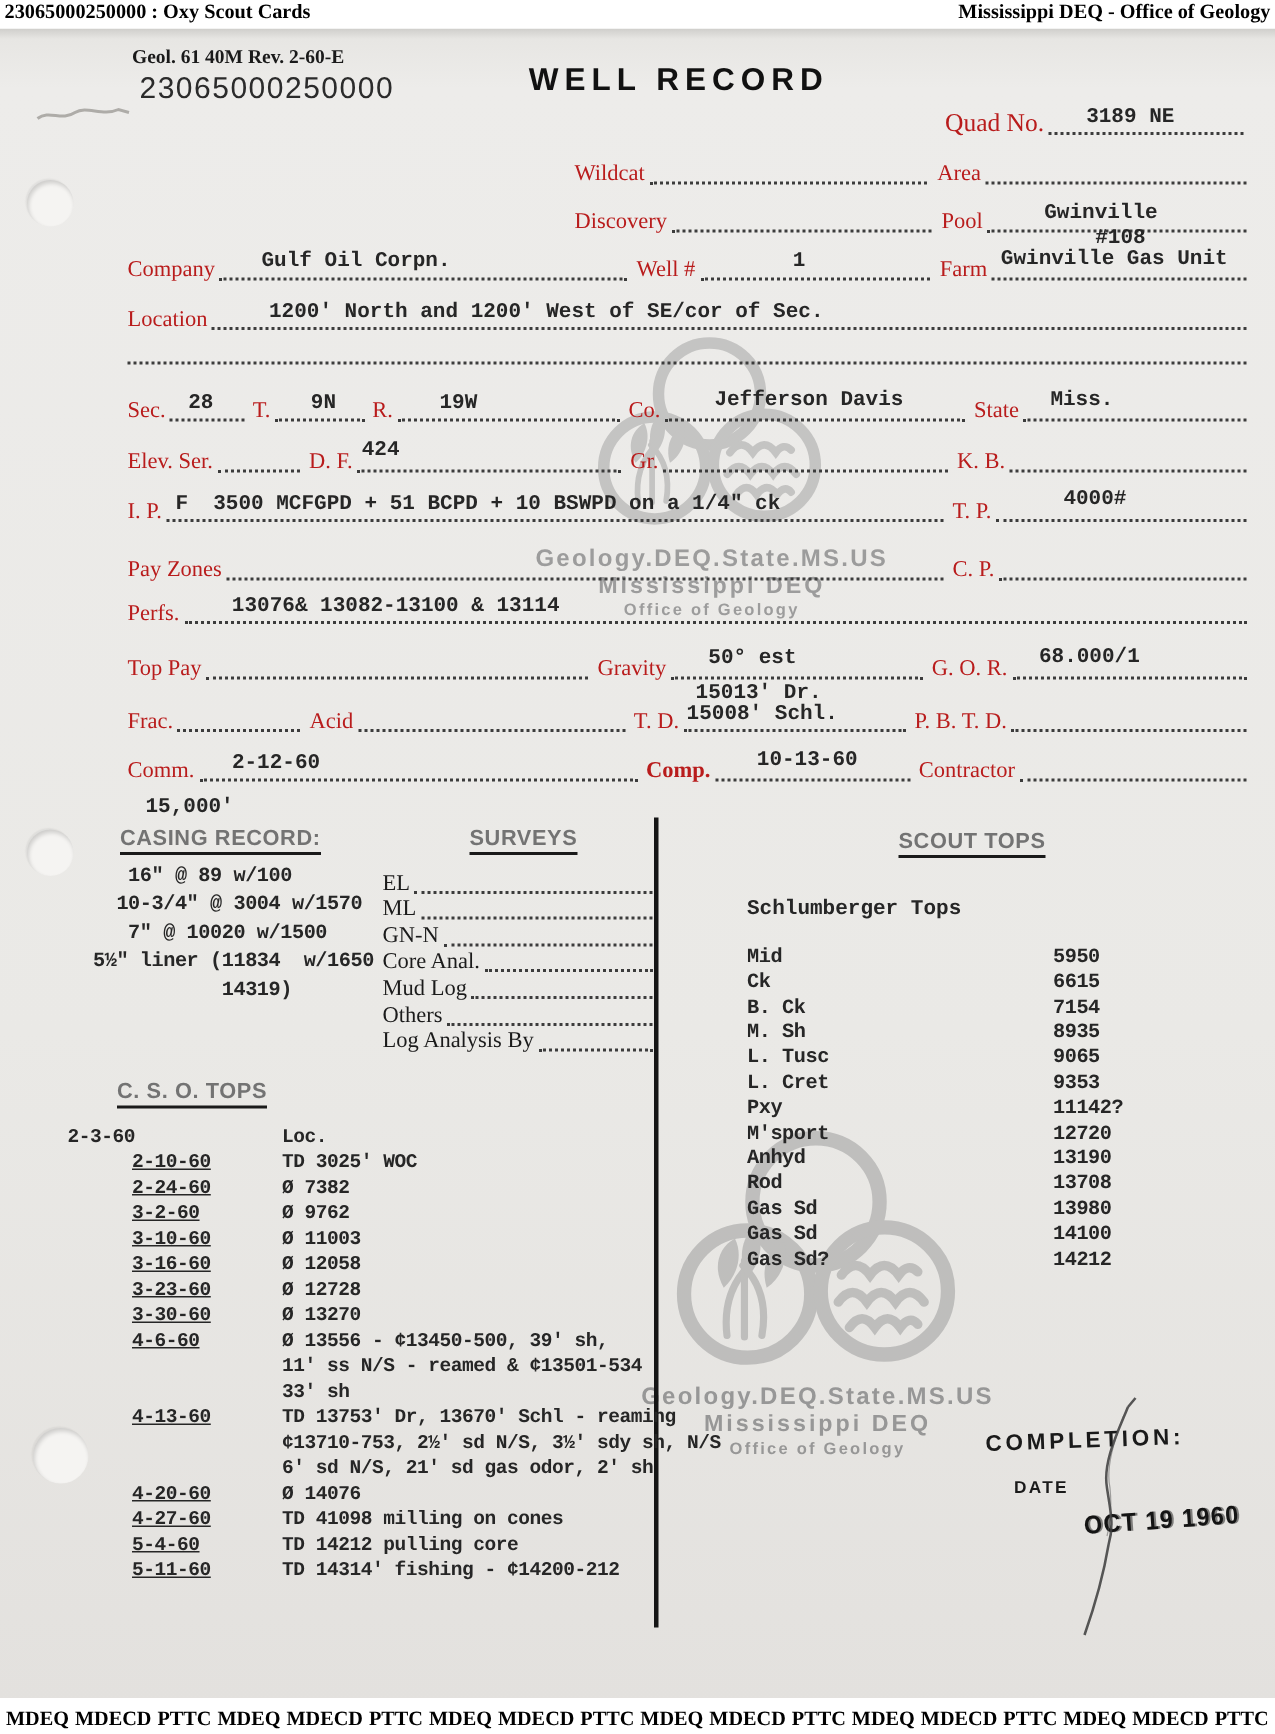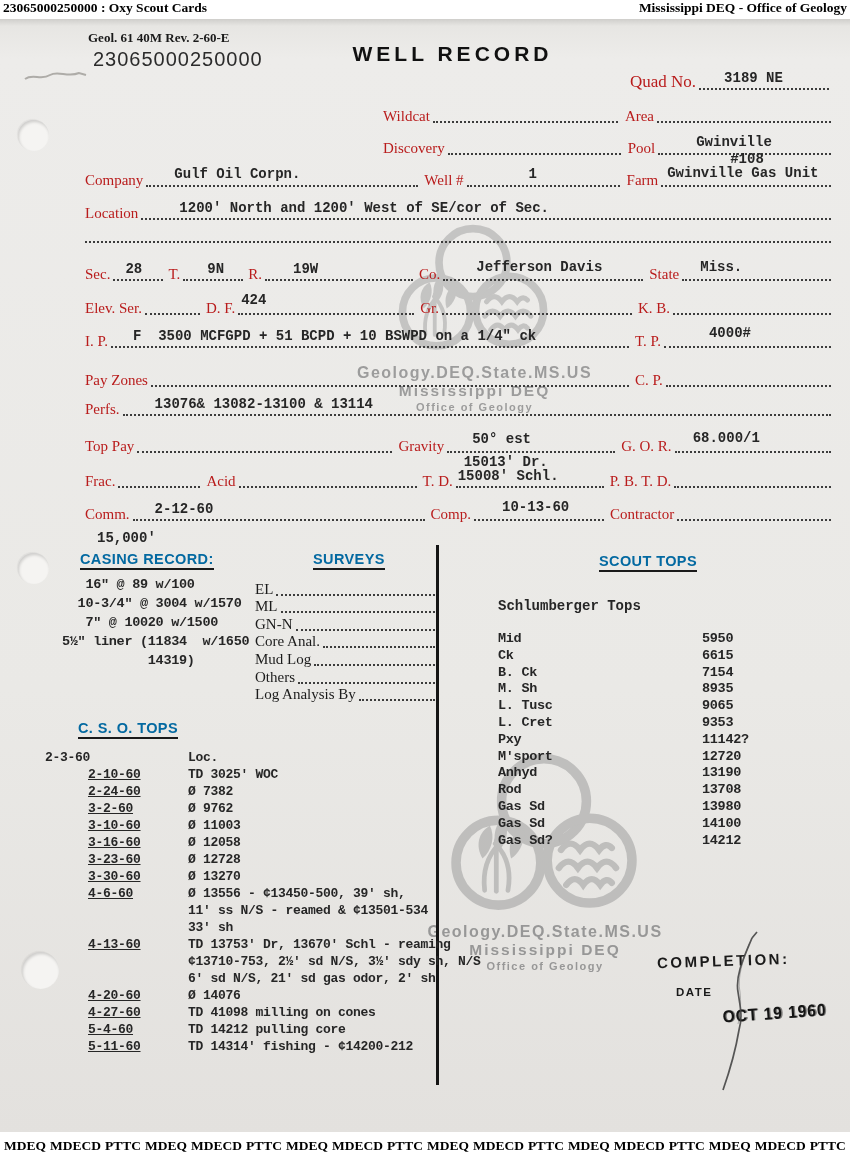--- a/index.html
+++ b/index.html
@@ -26,21 +26,21 @@
          font:bold 21px "Liberation Sans",sans-serif;letter-spacing:4px;color:#111;z-index:2;}
   .row{position:absolute;display:flex;align-items:flex-end;z-index:2;}
   .lbl{font:15px "Liberation Serif",serif;color:#b91c1c;white-space:nowrap;padding:0 3px 0 0;}
   .lbl-lg{font-size:17px;}
   .dots{position:relative;flex:1;border-bottom:2px dotted #3c3c3c;height:3px;margin:0 1px 2px 0;}
   .val{position:absolute;bottom:2px;white-space:pre;font:bold 14px "Liberation Mono","DejaVu Sans Mono",monospace;
        color:#262626;letter-spacing:0;}
   .typed{font:bold 14px "Liberation Mono","DejaVu Sans Mono",monospace;color:#262626;white-space:pre;
          position:absolute;z-index:2;}
   
-  .shead{position:absolute;font:bold 14.5px "Liberation Sans",sans-serif;letter-spacing:.4px;color:#0369a1;
+  .shead{position:absolute;font:bold 14.5px "Liberation Sans",sans-serif;letter-spacing:.4px;color:#737373;
          border-bottom:2.5px solid #1a1a1a;padding-bottom:1px;z-index:2;}
   .divider{position:absolute;left:436px;top:545px;width:2.5px;height:540px;background:#151515;z-index:2;}
   
   #casing-lines{position:absolute;left:62px;top:575px;z-index:2;
         font:bold 13.5px "Liberation Mono","DejaVu Sans Mono",monospace;color:#262626;line-height:19px;}
   .cline{white-space:pre;letter-spacing:-.3px;}
   
   #surveys-list{position:absolute;left:255px;top:580px;width:180px;z-index:2;}
   .srow{display:flex;align-items:flex-end;height:17.6px;}
   .slabel{font:15px "Liberation Serif",serif;color:#1b1b1b;white-space:nowrap;padding-right:3px;}
@@ -223,21 +223,21 @@
     </span>
     <span class="lbl" style="padding-left:5px;">Gr.</span>
     <span class="dots" style="flex:0 0 190px;"></span>
     <span class="lbl" style="padding-left:5px;">K. B.</span>
     <span class="dots"></span>
   </div>
 
   <div class="row" style="left:85px;right:18px;top:333px;">
     <span class="lbl">I. P.</span>
     <span class="dots" style="flex:0 0 518px;">
-      <span class="val" style="left:6px;margin-left:16px;">F  3500 MCFGPD + 51 BCPD + 10 BSWPD on a 1/4" ck</span>
+      <span class="val" style="left:6px;">F  3500 MCFGPD + 51 BCPD + 10 BSWPD on a 1/4" ck</span>
     </span>
     <span class="lbl" style="padding-left:5px;">T. P.</span>
     <span class="dots">
       <span class="val" style="left:45px;bottom:5px;">4000#</span>
     </span>
   </div>
 
   <div class="row" style="left:85px;right:18px;top:372px;">
     <span class="lbl">Pay Zones</span>
     <span class="dots" style="flex:0 0 478px;"></span>
@@ -277,21 +277,21 @@
     </span>
     <span class="lbl" style="padding-left:5px;">P. B. T. D.</span>
     <span class="dots"></span>
   </div>
 
   <div class="row" style="left:85px;right:18px;top:506px;">
     <span class="lbl">Comm.</span>
     <span class="dots" style="flex:0 0 292px;">
       <span class="val" style="left:22px;">2-12-60</span>
     </span>
-    <span class="lbl" style="padding-left:5px;">Comp.</span>
+    <span class="lbl" style="padding-left:5px;font-weight:bold;">Comp.</span>
     <span class="dots" style="flex:0 0 130px;">
       <span class="val" style="left:28px;bottom:4px;">10-13-60</span>
     </span>
     <span class="lbl" style="padding-left:5px;">Contractor</span>
     <span class="dots"></span>
   </div>
 
   <div class="typed" style="left:97px;top:530px;">15,000'</div>
 
   <div class="shead" style="left:80px;top:551px;">CASING RECORD:</div>

